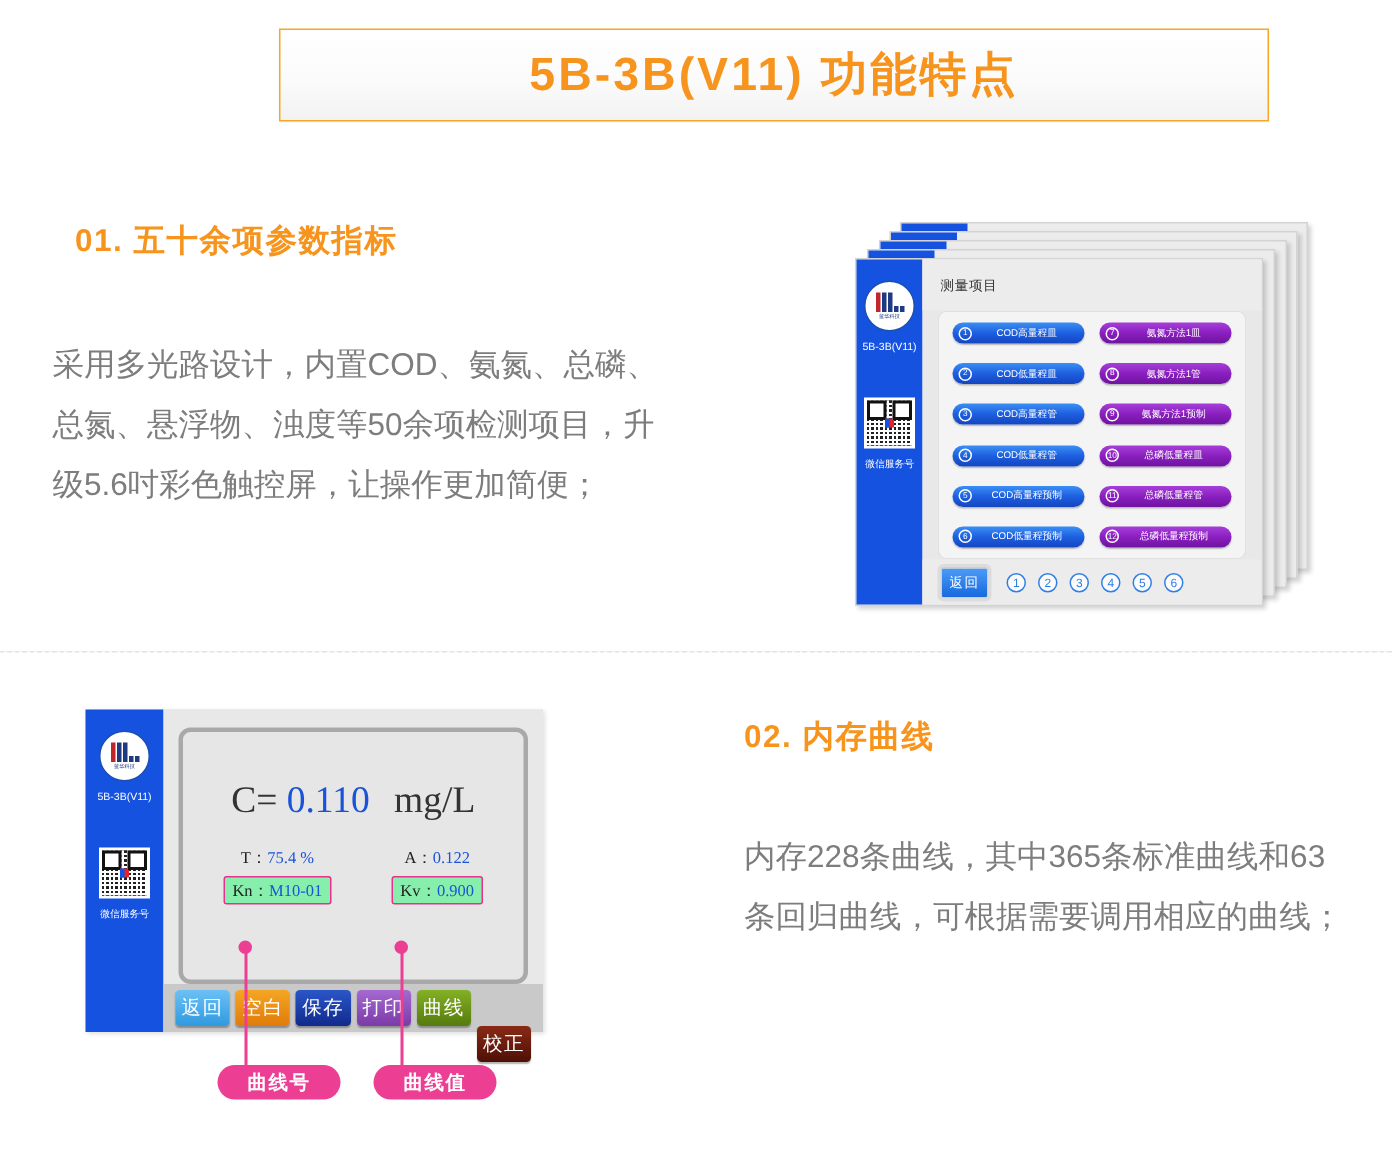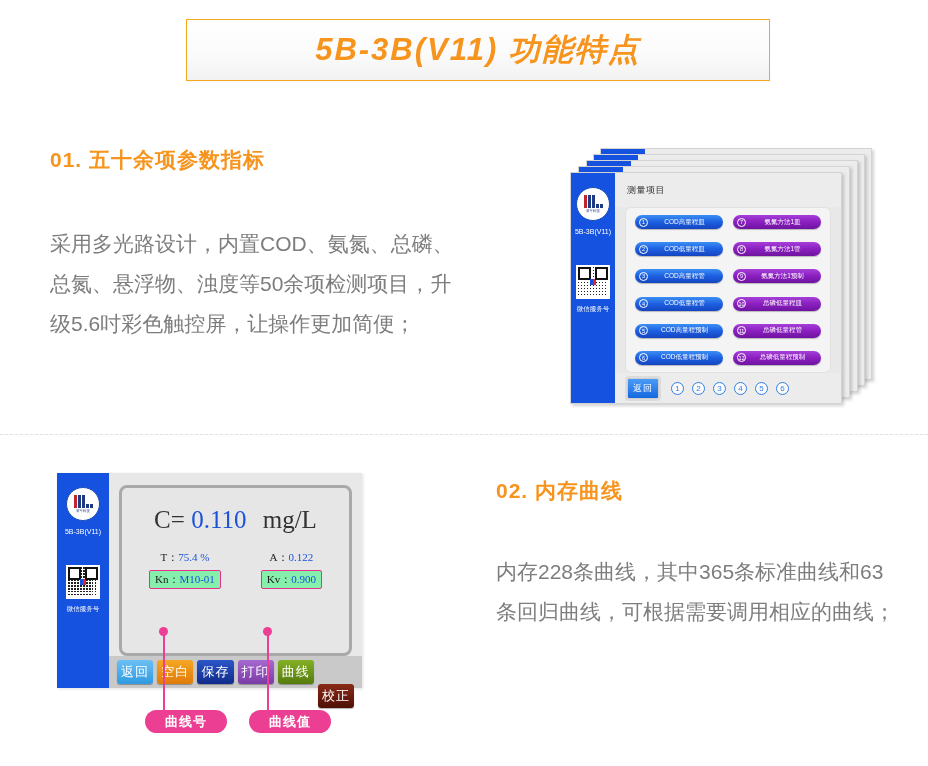--- a/index.html
+++ b/index.html
@@ -9,26 +9,25 @@
     background: #ffffff;
     font-family: "Liberation Sans", "DejaVu Sans", sans-serif;
     overflow: hidden;
   }
   .page { position: relative; width: 928px; height: 766px; background:#fff; }
 
   
   .title-banner {
     position: absolute;
     left: 186px; top: 19px;
-    width: 584px; height: 62px;
+    width: 660px; height: 62px;
     border: 1px solid #f5a623;
     background: linear-gradient(180deg,#ffffff 0%, #fbfbfb 55%, #f2f2f2 100%);
     display: flex; align-items: center; justify-content: center;
     box-shadow: 0 1px 2px rgba(0,0,0,0.04);
-    font-style: italic;
   }
   .title-banner .title-text {
     color: #f7941d;
     font-size: 31px;
     font-weight: bold;
     letter-spacing: 2px;
     white-space: nowrap;
   }
 
   
@@ -41,21 +40,21 @@
     white-space: nowrap;
   }
   .sec-body {
     position: absolute;
     color: #7d7d7d;
     font-size: 21px;
     line-height: 40px;
     letter-spacing: 0px;
   }
   #sec1-head { left: 50px; top: 146px; }
-  #sec1-body { left: 50px; top: 224px; width: 410px; }
+  #sec1-body { left: 35px; top: 224px; width: 410px; }
   #sec2-head { left: 496px; top: 477px; }
   #sec2-body { left: 496px; top: 552px; width: 400px; }
 
   .divider {
     position: absolute;
     left: 0; top: 434px; width: 928px; height: 1px;
     background: repeating-linear-gradient(to right,#e2e2e2 0 3px, #f6f6f6 3px 5px);
   }
 
   
@@ -168,21 +167,21 @@
 
   
   #dev2 { left: 57px; top: 473px; width: 305px; height: 215px; box-shadow: 1px 1px 3px rgba(0,0,0,0.12); }
   #dev2 .readout {
     margin: 12px 10px 0 10px;
     background:#e6e6e6;
     border: 3px solid #a9a9a9;
     border-radius: 8px;
     flex: 1;
     display:flex; flex-direction:column; align-items:center;
-    padding-top: 18px;
+    padding-top: 32px;
   }
   .conc-line { font-family:"Liberation Serif","DejaVu Serif",serif; font-size:25px; color:#333; white-space:nowrap; }
   .conc-line .val { color:#1a53d8; }
   .conc-line .unit { color:#333; margin-left:10px; }
   .ta-row { display:flex; gap:40px; margin-top:16px; }
   .ta-cell { text-align:center; }
   .ta-top { font-family:"Liberation Serif","DejaVu Serif",serif; font-size:11px; color:#222; white-space:nowrap; }
   .ta-top .v { color:#1a53d8; }
   .k-box {
     margin-top:5px; border:1.5px solid #e8318f; border-radius:2px;

